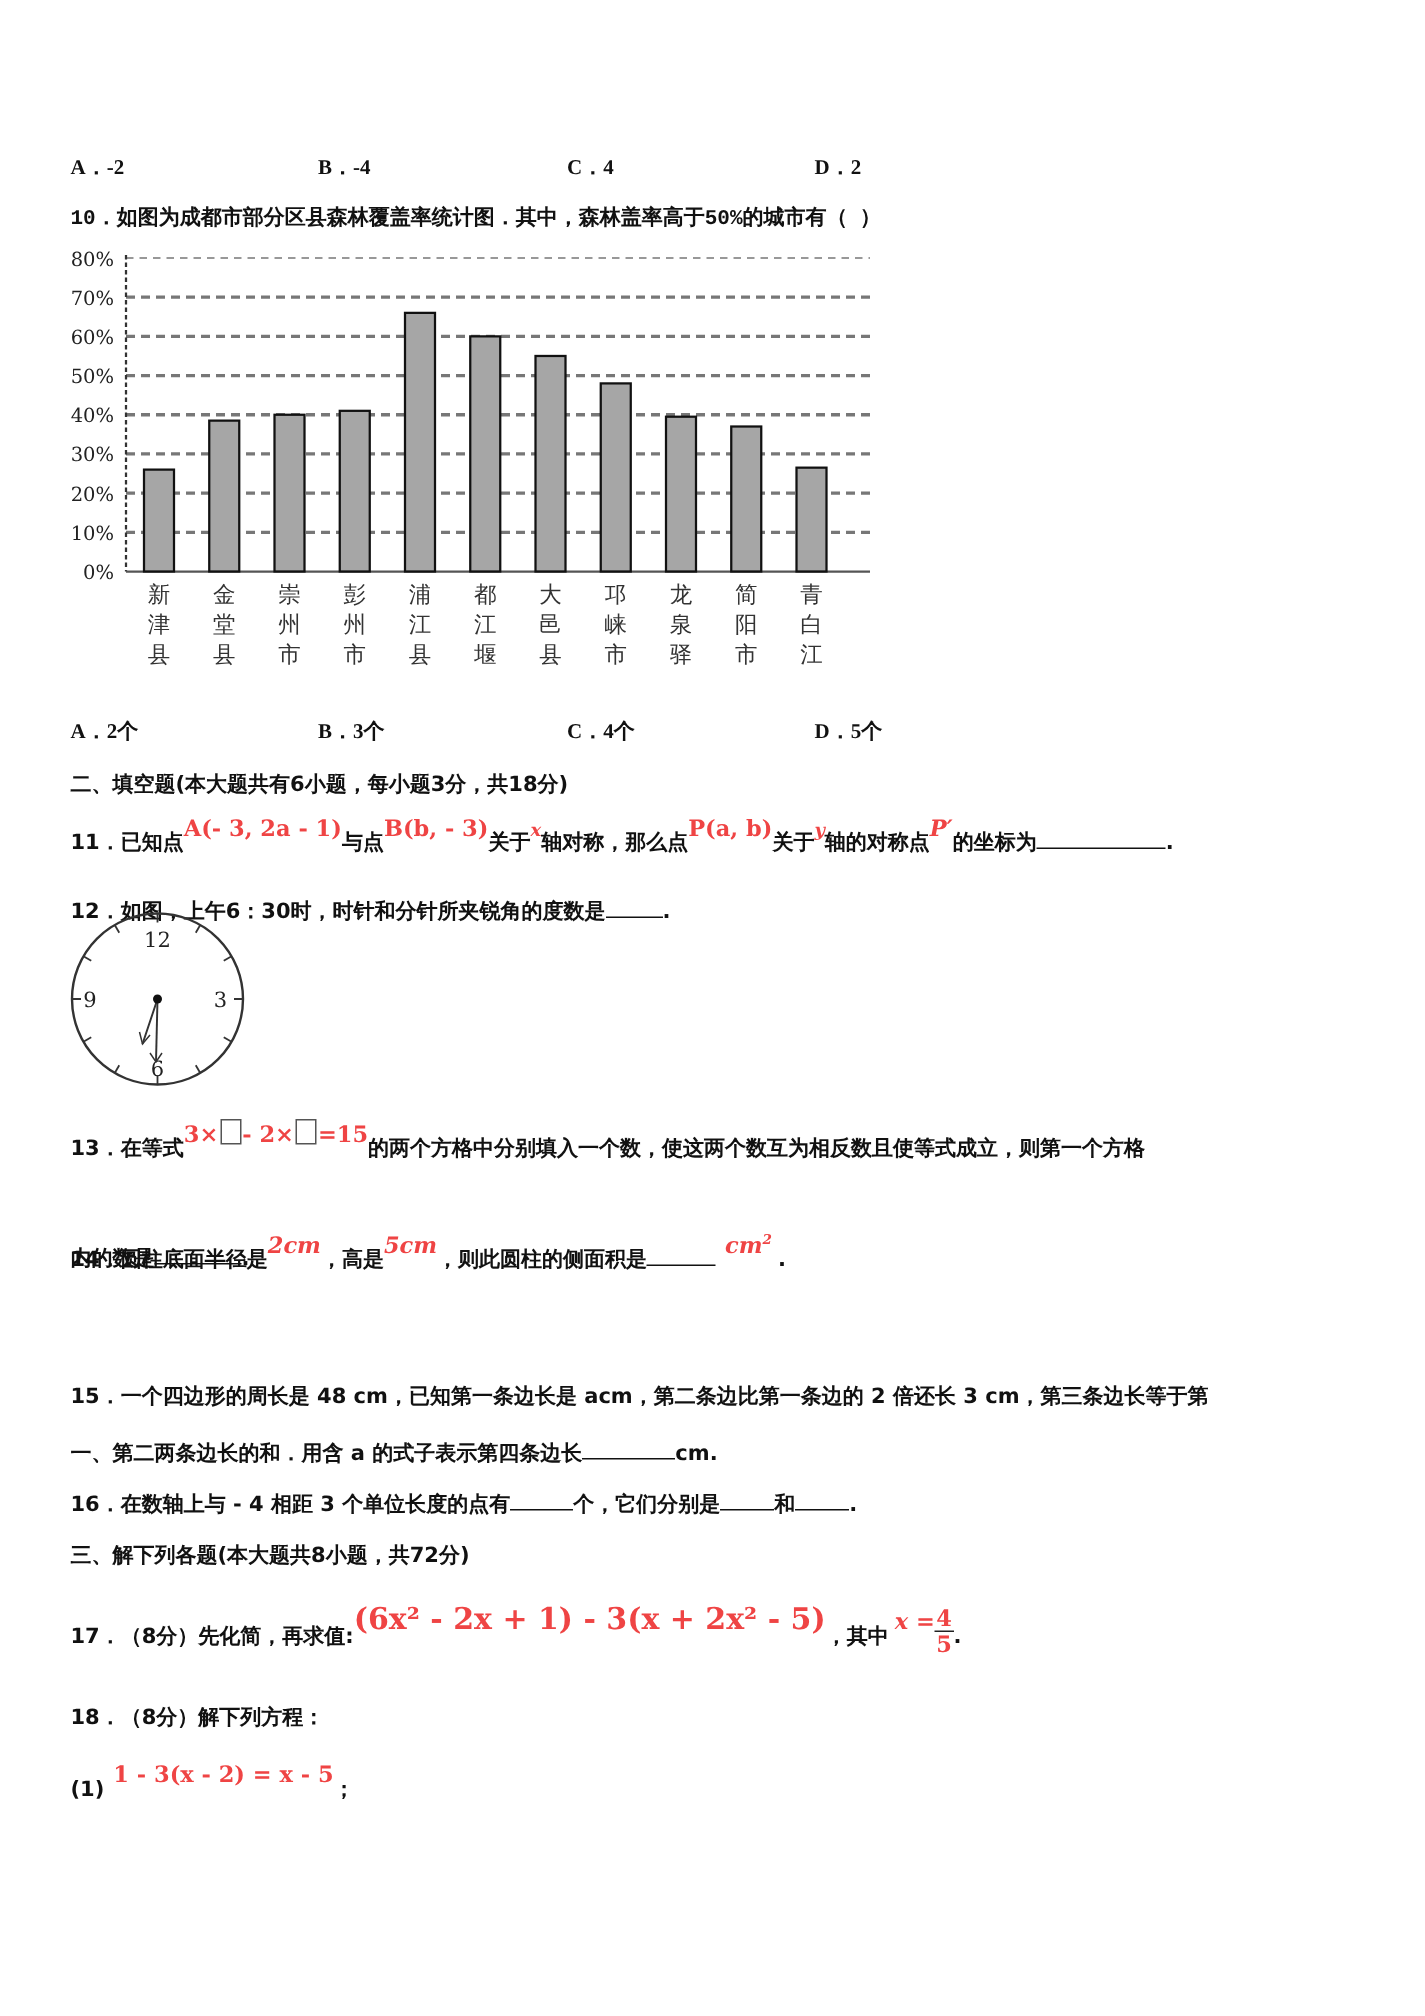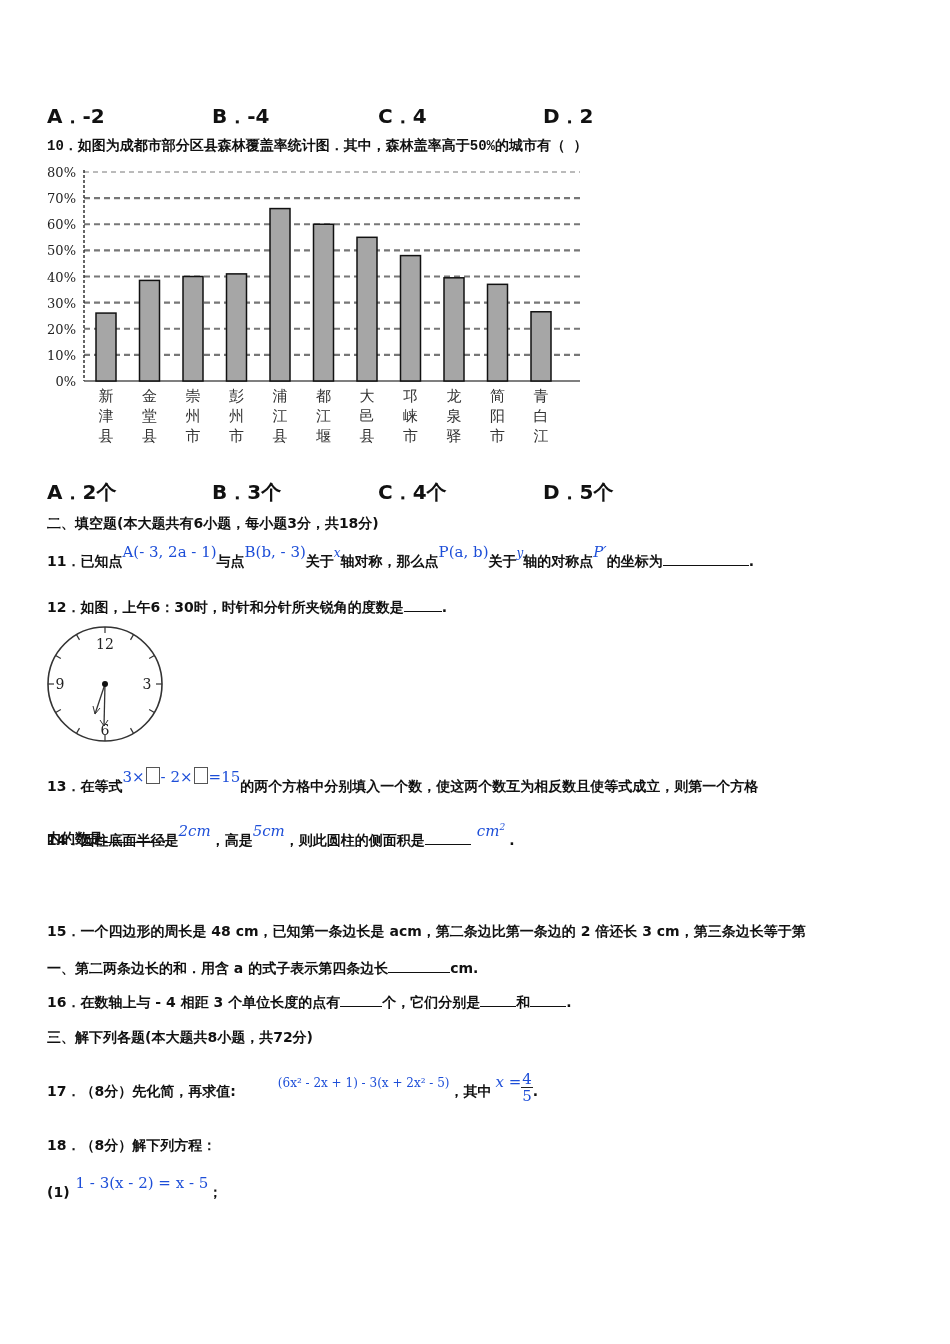--- a/index.html
+++ b/index.html
@@ -1,20 +1,20 @@
 <!DOCTYPE html>
 <html><head>
 <meta charset="utf-8">
 <style>
   html, body { margin:0; padding:0; background:#ffffff; }
   body { width:950px; height:1344px; position:relative; overflow:hidden;
          font-family:"DejaVu Sans", sans-serif; color:#111; }
   .line { position:absolute; left:47px; font-size:14px; font-weight:bold; white-space:nowrap; line-height:20px; }
-  .opt { position:absolute; font-size:20px; font-weight:bold; white-space:nowrap; }
-  .math { font-family:"DejaVu Serif", serif; font-weight:normal; font-size:15px; color:#1d4ed8; position:relative; top:-9px; }
+  .opt { position:absolute; font-size:14px; font-weight:bold; white-space:nowrap;font-family:Liberation Serif, serif; }
+  .math { font-family:"DejaVu Serif", serif; font-weight:bold; font-size:15px; color:#ef4444; position:relative; top:-9px; }
   .blank { display:inline-block; border-bottom:1px solid #111; height:14px; vertical-align:baseline; }
   .box { display:inline-block; width:12px; height:15px; border:1px solid #555; vertical-align:-2px; margin:0 1px; }
   .frac { display:inline-flex; flex-direction:column; align-items:center; vertical-align:middle; line-height:16px; }
   .frac .num { border-bottom:1px solid #222; padding:0 1px; }
   sup.s { font-size:9px; }
   #chart { position:absolute; left:40px; top:163px; }
 </style>
 </head>
 <body>
 
@@ -100,21 +100,21 @@
 
 <div class="line" style="top:513px;">二、填空题(本大题共有6小题，每小题3分，共18分)</div>
 
 <div class="line" style="top:551px;">
   <span>11．已知点</span><span class="math">A(- 3, 2a - 1)</span><span>与点</span><span class="math">B(b, - 3)</span><span>关于</span><span class="math" style="font-style:italic;font-size:12px;">x</span><span>轴对称，那么点</span><span class="math">P(a, b)</span><span>关于</span><span class="math" style="font-style:italic;font-size:12px;">y</span><span>轴的对称点</span><span class="math" style="font-style:italic;">P′</span><span>的坐标为</span><span class="blank" style="width:86px;"></span><span>.</span>
 </div>
 
 <div class="line" style="top:597px;">
   <span>12．如图，上午6：30时，时针和分针所夹锐角的度数是</span><span class="blank" style="width:38px;"></span><span>.</span>
 </div>
-<div style="position:absolute;left:43px;top:624px;">
+<div style="position:absolute;left:43px;top:606px;">
   <svg id="clock-svg" width="124" height="120">
       <circle cx="62" cy="60" r="57" fill="none" stroke="#333" stroke-width="1.6"></circle>
       <line x1="62" y1="9" x2="62" y2="3" stroke="#333" stroke-width="1.2"></line>
       <line x1="87.5" y1="15.832704406993628" x2="90.5" y2="10.636551984286996" stroke="#333" stroke-width="1.2"></line>
       <line x1="106.16729559300637" y1="34.49999999999999" x2="111.363448015713" y2="31.499999999999993" stroke="#333" stroke-width="1.2"></line>
       <line x1="113" y1="60" x2="119" y2="60" stroke="#333" stroke-width="1.2"></line>
       <line x1="106.16729559300637" y1="85.49999999999999" x2="111.363448015713" y2="88.49999999999999" stroke="#333" stroke-width="1.2"></line>
       <line x1="87.5" y1="104.16729559300637" x2="90.5" y2="109.363448015713" stroke="#333" stroke-width="1.2"></line>
       <line x1="62.00000000000001" y1="111" x2="62.00000000000001" y2="117" stroke="#333" stroke-width="1.2"></line>
       <line x1="36.500000000000014" y1="104.16729559300637" x2="33.500000000000014" y2="109.363448015713" stroke="#333" stroke-width="1.2"></line>
@@ -127,21 +127,21 @@
       <text x="62" y="111" text-anchor="middle" font-size="14" font-family="DejaVu Serif, serif" fill="#222">6</text>
       <text x="17" y="65" text-anchor="middle" font-size="14" font-family="DejaVu Serif, serif" fill="#222">9</text>
       <line x1="62" y1="60" x2="61" y2="102" stroke="#333" stroke-width="1.3"></line>
       <line x1="62" y1="60" x2="52" y2="90" stroke="#333" stroke-width="1.3"></line>
       <polyline points="57,96 61,102 65,96" fill="none" stroke="#333"></polyline>
       <polyline points="50,82 52,90 57,84" fill="none" stroke="#333"></polyline>
       <circle cx="62" cy="60" r="3" fill="#111"></circle>
     </svg>
 </div>
 
-<div class="line" style="top:776px;text-align:right;">
+<div class="line" style="top:755px;text-align:right;">
   <span>13．在等式</span><span class="math"><span>3×</span><span class="box"></span><span>- 2×</span><span class="box"></span><span>=15</span></span><span>的两个方格中分别填入一个数，使这两个数互为相反数且使等式成立，则第一个方格</span>
 </div>
 <div class="line" style="top:828px;">
   <span>内的数是</span><span class="blank" style="width:58px;"></span><span>.</span>
 </div>
 
 <div class="line" style="top:826px;">
   <span>14．圆柱底面半径是</span><span class="math" style="font-style:italic;">2cm</span><span>，高是</span><span class="math" style="font-style:italic;">5cm</span><span>，则此圆柱的侧面积是</span><span class="blank" style="width:46px;"></span><span class="math" style="font-style:italic;margin-left:6px;"><span>cm</span><sup class="s">2</sup></span><span style="margin-left:4px;">.</span>
 </div>
 
@@ -150,21 +150,21 @@
   <span>一、第二两条边长的和．用含 a 的式子表示第四条边长</span><span class="blank" style="width:62px;"></span><span>cm.</span>
 </div>
 
 <div class="line" style="top:992px;">
   <span>16．在数轴上与 - 4 相距 3 个单位长度的点有</span><span class="blank" style="width:42px;"></span><span>个，它们分别是</span><span class="blank" style="width:36px;"></span><span>和</span><span class="blank" style="width:36px;"></span><span>.</span>
 </div>
 
 <div class="line" style="top:1027px;">三、解下列各题(本大题共8小题，共72分)</div>
 
 <div class="line" style="top:1075px;">
-  <span>17．（8分）先化简，再求值:</span><span class="math" style="font-size:12px;margin-left:42px;">(6x² - 2x + 1) - 3(x + 2x² - 5)</span><span>，其中</span><span class="math" style="font-style:italic;margin-left:4px;">x =</span><span class="math frac" style="top:-4px;">
+  <span>17．（8分）先化简，再求值:</span><span class="math" style="font-size:20px;">(6x² - 2x + 1) - 3(x + 2x² - 5)</span><span>，其中</span><span class="math" style="font-style:italic;margin-left:4px;">x =</span><span class="math frac" style="top:-4px;">
       <span class="num">4</span>
       <span>5</span>
     </span><span>.</span>
 </div>
 
 <div class="line" style="top:1135px;">18．（8分）解下列方程：</div>
 <div class="line" style="top:1182px;">
   <span>(1)</span><span class="math" style="margin-left:6px;">1 - 3(x - 2) = x - 5</span><span>；</span>
 </div>
 

